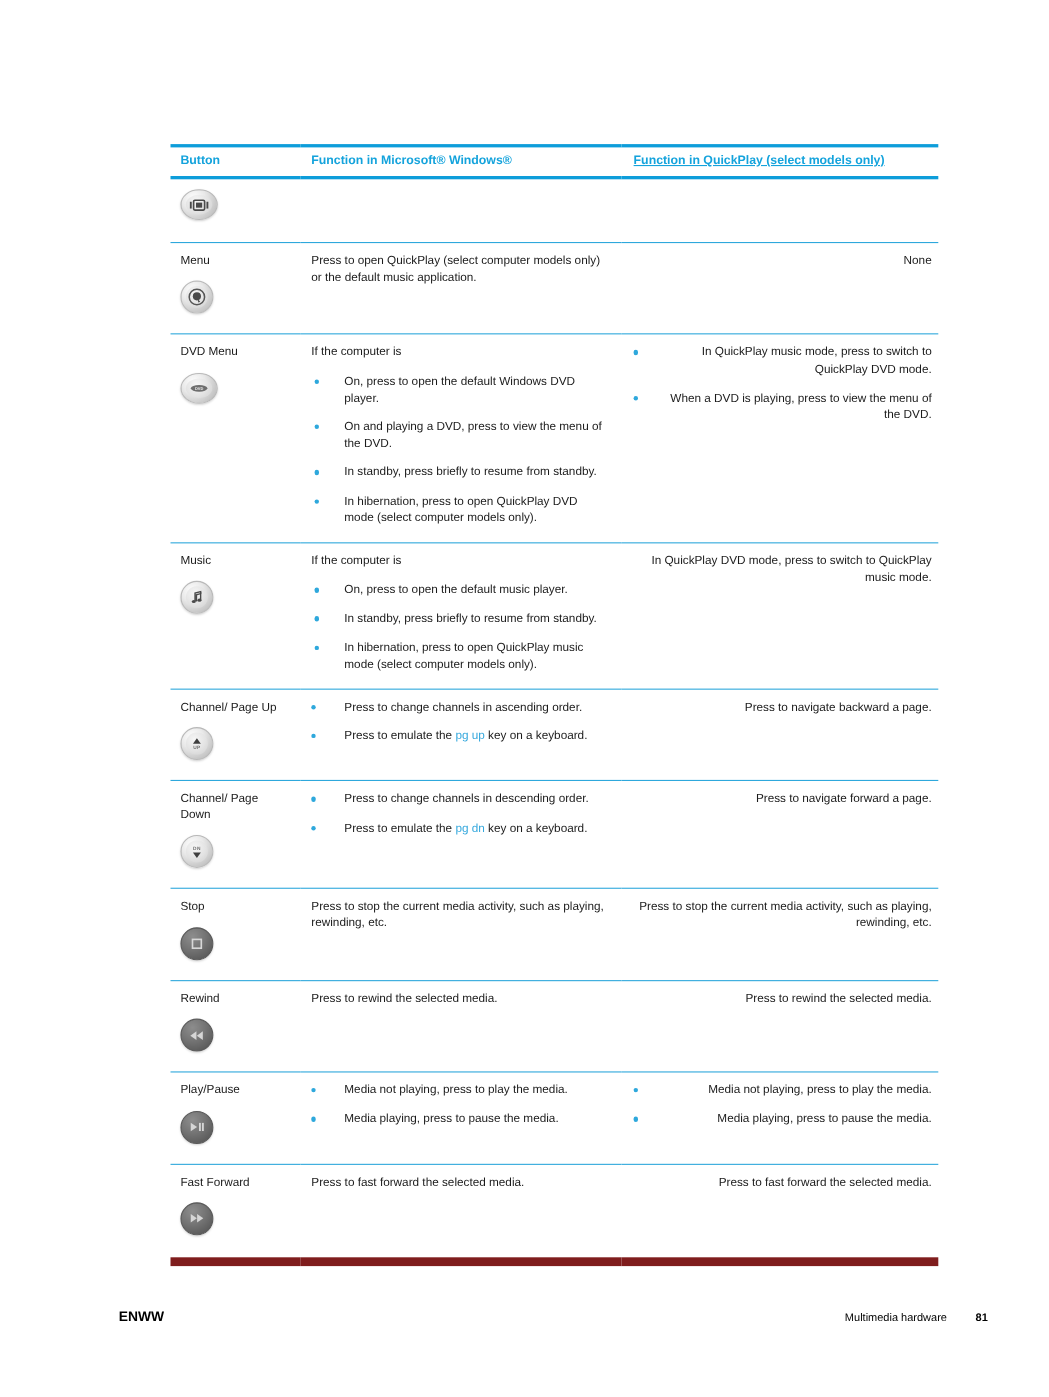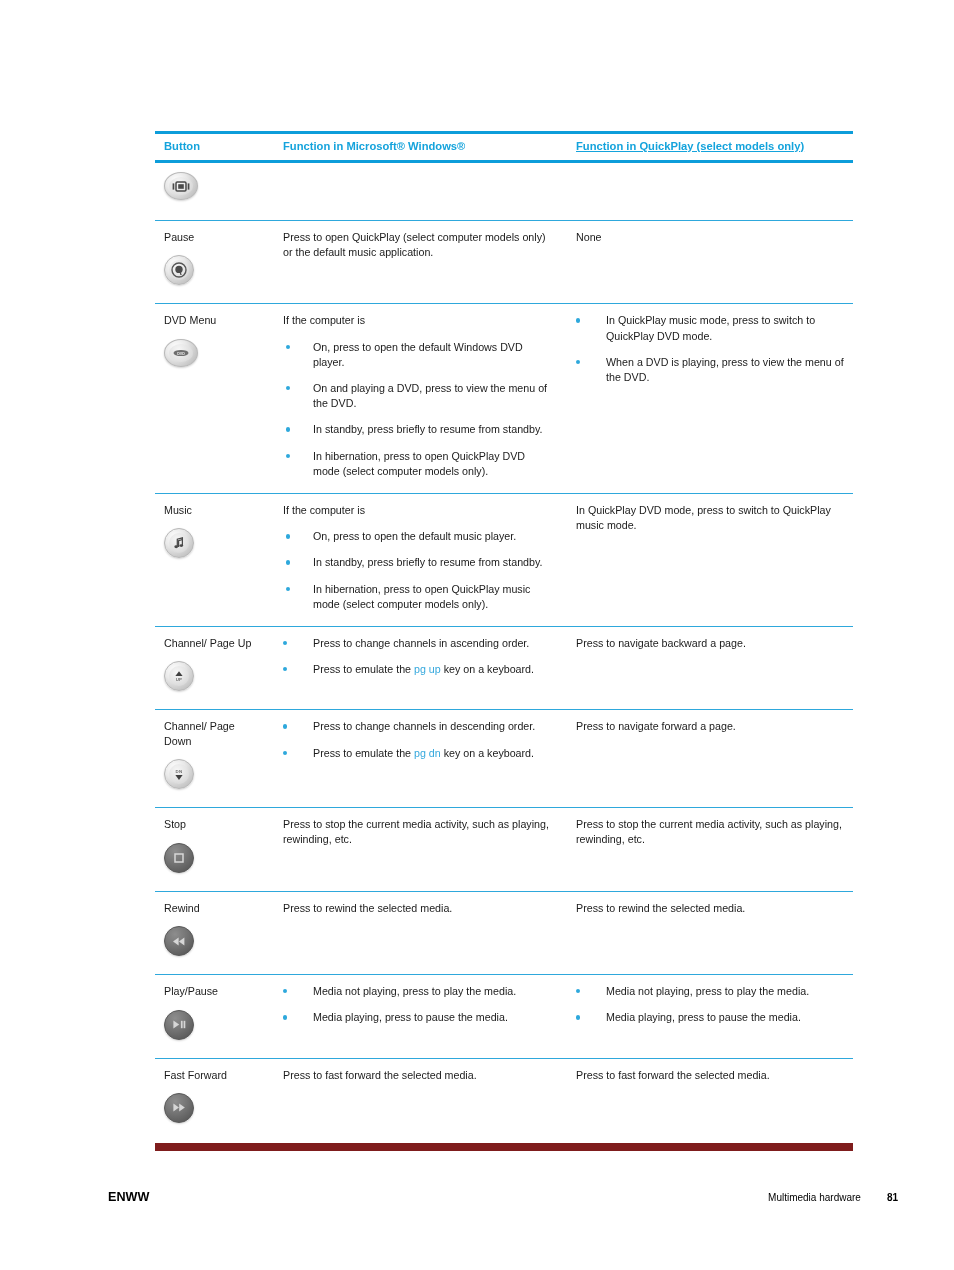--- a/index.html
+++ b/index.html
@@ -64,21 +64,21 @@
     line-height: 1.42;
     color: #1b1b1b;
     border-bottom: 1.4px solid #2ea8dc;
     padding: 9px 10px 14px 9px;
   }
   tbody tr:last-child td {
     border-bottom: 8px solid #7f1d1d;
     padding-bottom: 16px;
   }
   tbody td.col-win { padding-left: 10px; padding-right: 14px; }
-  tbody td.col-qp  { padding-left: 11px; padding-right: 6px; }
+  tbody td.col-qp  { padding-left: 11px; padding-right: 6px; text-align: right; }
 
   .btn-label {
     display: block;
     font-size: 10.7px;
     line-height: 1.35;
     color: #1b1b1b;
     margin: 0 0 0 0;
     white-space: normal;
   }
   .btn-label.two-line { max-width: 86px; }
@@ -228,21 +228,21 @@
                 </span>
               </span>
             </div>
           </td>
           <td class="col-win"></td>
           <td class="col-qp"></td>
         </tr>
 
         <tr>
           <td class="col-btn">
-            <span class="btn-label">Pause</span>
+            <span class="btn-label">Menu</span>
             <div class="icon-slot">
               <span class="rb light">
                 <span class="glyph">
                   <svg width="16" height="16" viewBox="0 0 16 16">
                     <circle cx="8" cy="8" r="7" fill="none" stroke="#565656" stroke-width="1.4"></circle>
                     <circle cx="8" cy="7.4" r="3.7" fill="#4b4b4b"></circle>
                     <path d="M8.6 9.6 L11 12.4 L9.3 12.9 Z" fill="#4b4b4b"></path>
                   </svg>
                 </span>
               </span>

